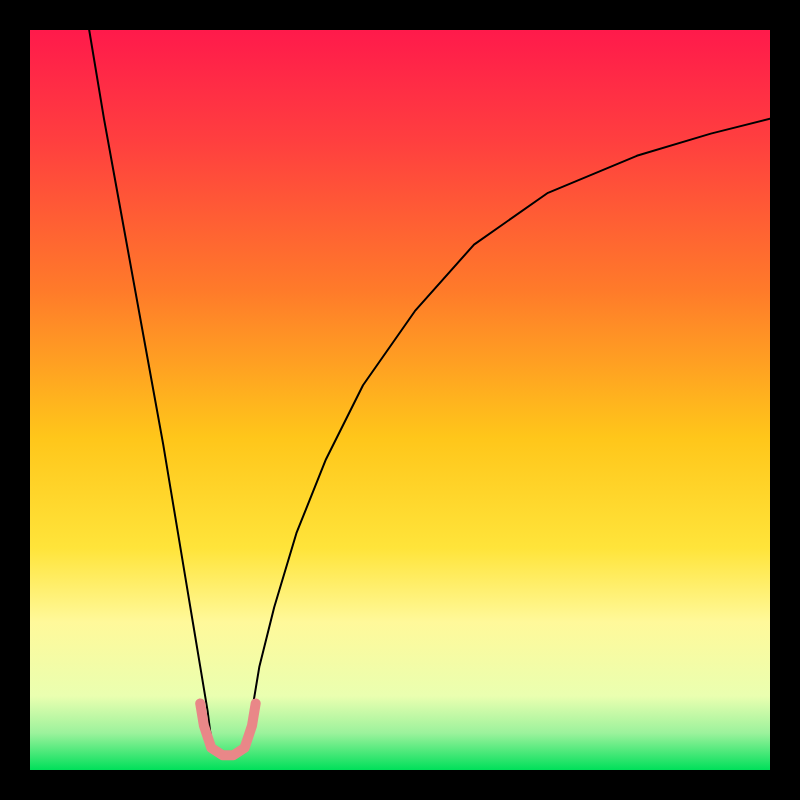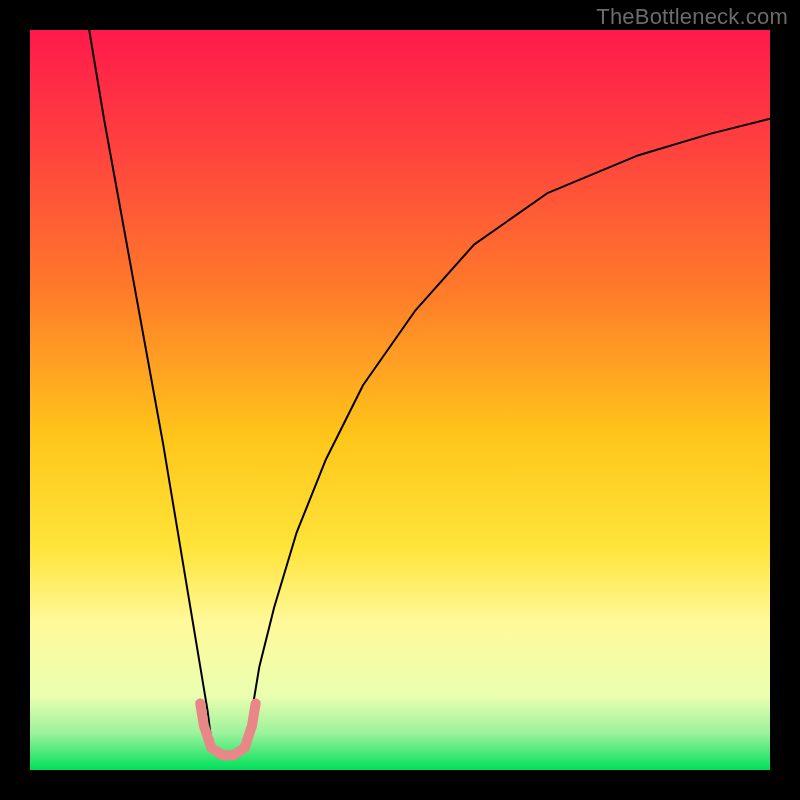--- a/index.html
+++ b/index.html
@@ -57,15 +57,14 @@
       </defs>
       <rect x="0" y="0" width="740" height="740" fill="url(#bg-grad)"></rect>
       <g id="series-group">
           <path d="M59.20 0.00 L74.00 88.80 L88.80 170.20 L103.60 251.60 L118.40 333.00 L133.20 414.40 L140.60 458.80 L148.00 503.20 L155.40 547.60 L162.80 592.00 L170.20 636.40 L177.60 680.80 L181.30 710.40" fill="none" stroke="#000000" stroke-width="2" stroke-linecap="round" stroke-linejoin="round"></path>
           <path d="M218.30 710.40 L222.00 680.80 L229.40 636.40 L244.20 577.20 L266.40 503.20 L296.00 429.20 L333.00 355.20 L384.80 281.20 L444.00 214.60 L518.00 162.80 L606.80 125.80 L680.80 103.60 L740.00 88.80" fill="none" stroke="#000000" stroke-width="2" stroke-linecap="round" stroke-linejoin="round"></path>
           <path d="M170.20 673.40 L173.90 695.60 L181.30 717.80 L192.40 725.20 L203.50 725.20 L214.60 717.80 L222.00 695.60 L225.70 673.40" fill="none" stroke="#e98788" stroke-width="10" stroke-linecap="round" stroke-linejoin="round"></path>
         </g>
     </svg>
   </div>
 
-  <div class="watermark">TheBottleneck.com</div>
 
 </div>
 
 </body></html>

